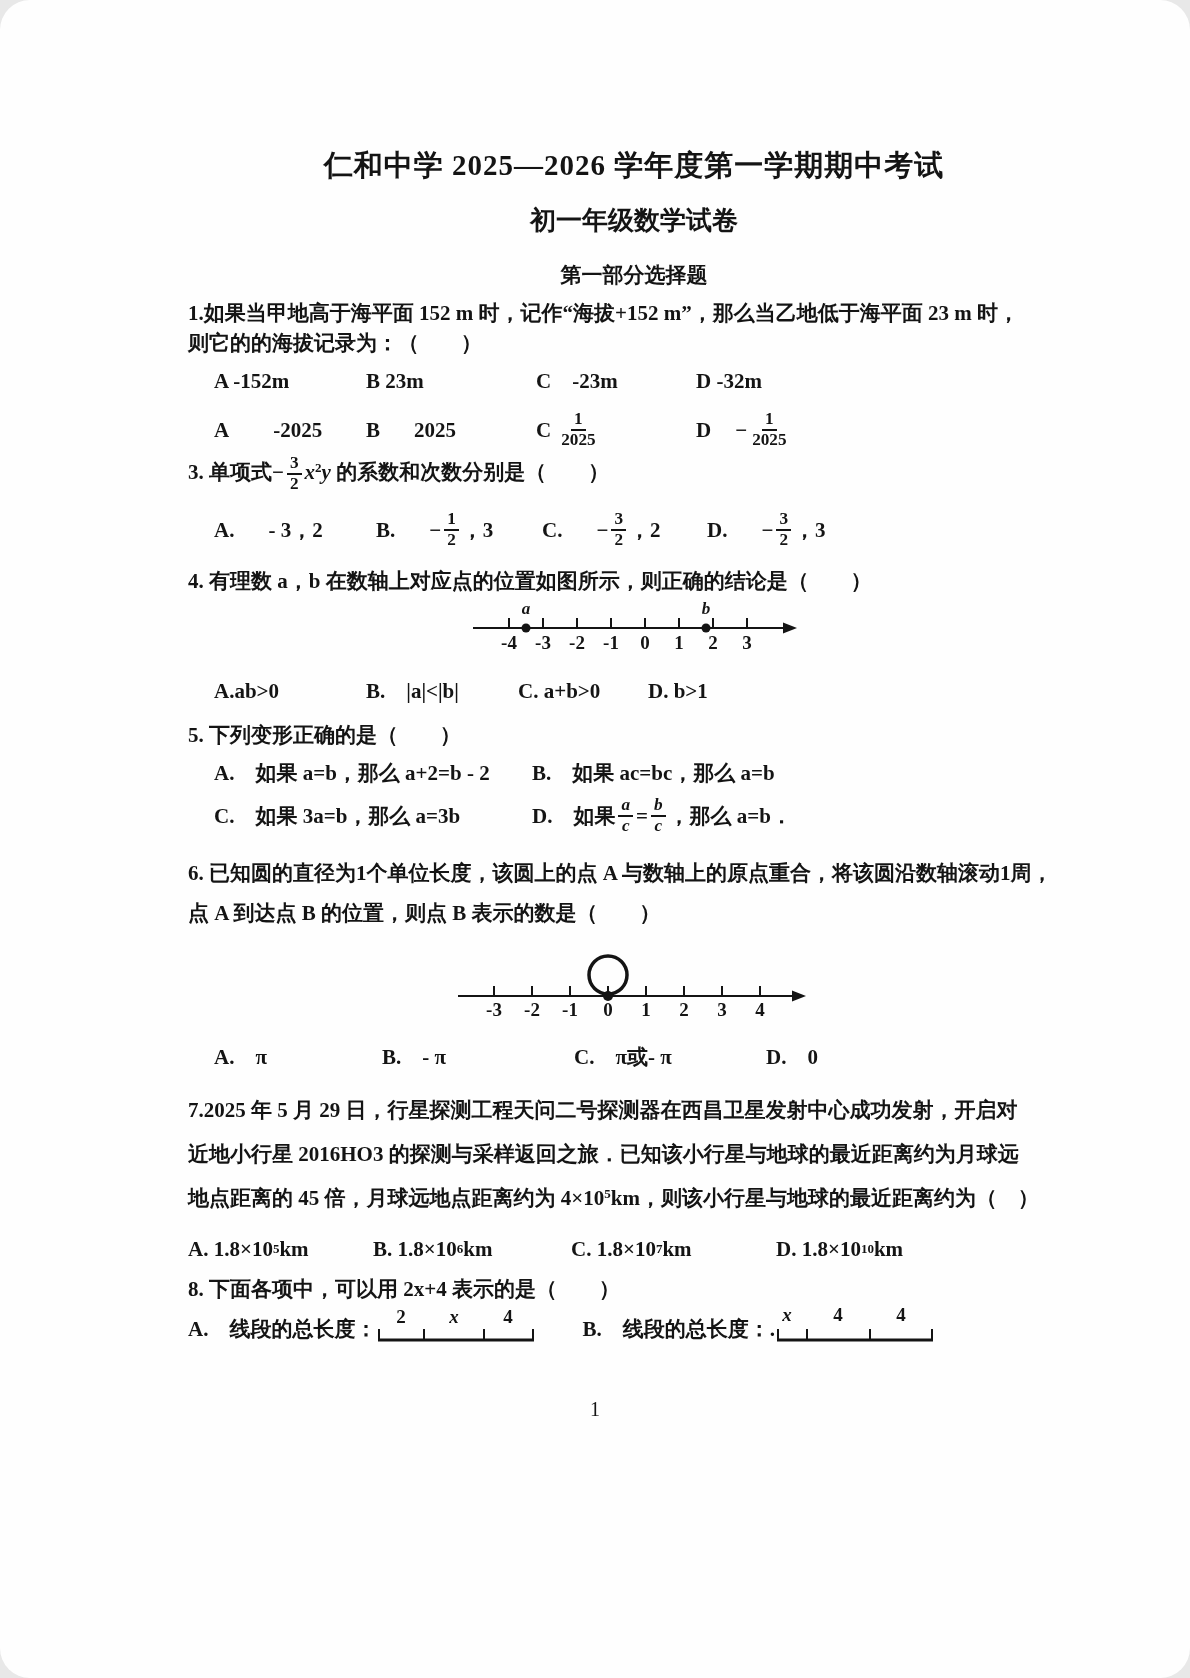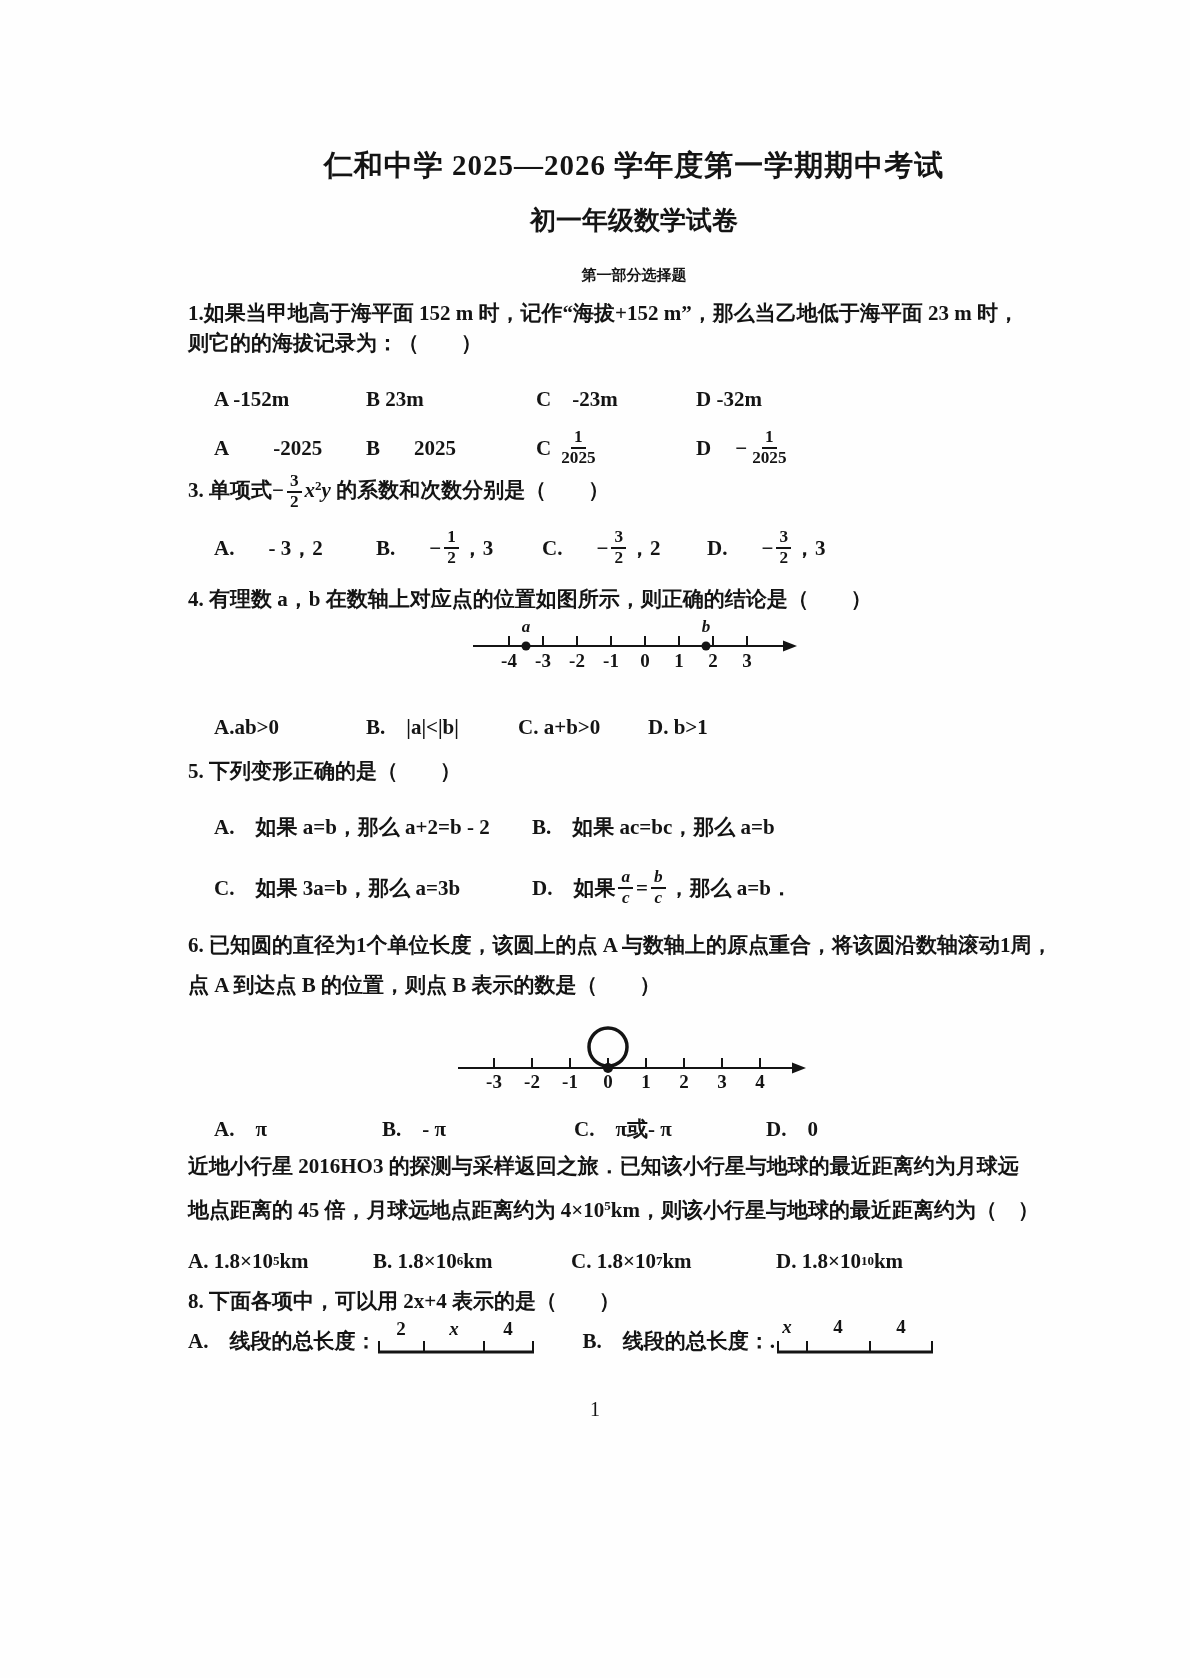--- a/index.html
+++ b/index.html
@@ -1,24 +1,24 @@
 <!DOCTYPE html>
 <html><head>
 <meta charset="utf-8">
 <style>
   html,body{margin:0;padding:0;background:#e8e8e8;}
   .page{position:relative;width:1190px;height:1678px;background:#fefefe;color:#141414;
-        font-family:"Liberation Serif","DejaVu Serif",serif;font-weight:700;overflow:hidden;margin:0 auto;}
+        font-family:"Liberation Serif","DejaVu Serif",serif;font-weight:700;overflow:hidden;margin:0 auto;border-radius:30px;}
   .content{padding:150px 110px 0 188px;font-size:21px;line-height:30px;}
   .title{font-size:29px;text-align:center;letter-spacing:1px;}
   .subtitle{font-size:26px;text-align:center;margin-top:26px;}
-  .part-heading{font-size:15px;text-align:center;margin-top:24px;}
+  .part-heading{font-size:21px;text-align:center;margin-top:24px;}
   .sec-heading{font-size:21px;margin-top:8px;}
   .stem{margin-top:8px;}
-  .optrow{display:flex;margin-top:26px;align-items:center;}
+  .optrow{display:flex;margin-top:8px;align-items:center;}
   .opt{display:flex;align-items:center;white-space:nowrap;}
   .gap{margin-right:34px;}
   .frac{display:inline-flex;flex-direction:column;align-items:center;vertical-align:middle;
         line-height:1.1;font-size:0.82em;margin:0 3px;}
   .frac .fnum{border-bottom:2px solid #141414;padding:0 3px;}
   .frac .fden{padding:0 2px;}
   sup.e{font-size:0.62em;vertical-align:0.55em;line-height:0;}
   .it{font-style:italic;}
   .figure{text-align:center;}
   svg text{font-family:"Liberation Serif","DejaVu Serif",serif;font-weight:700;fill:#141414;}
@@ -192,20 +192,21 @@
         <text x="306" y="80" font-size="19" text-anchor="middle">4</text>
       </svg>
     </div>
     <div class="optrow indent" style="margin-top:14px">
       <span class="opt" style="width:168px">A.　π</span>
       <span class="opt" style="width:192px">B.　- π</span>
       <span class="opt" style="width:192px">C.　π或- π</span>
       <span class="opt">D.　0</span>
     </div>
 
+    <div class="stem" style="margin-top:16px;line-height:44px">7.2025 年 5 月 29 日，行星探测工程天问二号探测器在西昌卫星发射中心成功发射，开启对</div>
     <div style="line-height:44px">近地小行星 2016HO3 的探测与采样返回之旅．已知该小行星与地球的最近距离约为月球远</div>
     <div style="line-height:44px">
       <span>地点距离的 45 倍，月球远地点距离约为 4×10</span><sup class="e">5</sup><span>km，则该小行星与地球的最近距离约为（　）</span>
     </div>
     <div class="optrow" style="margin-top:14px">
       <span class="opt" style="width:185px">
         <span>A.</span>&nbsp;
         <span>1.8×10</span><sup class="e">5</sup><span>km</span>
       </span>
       <span class="opt" style="width:198px">

